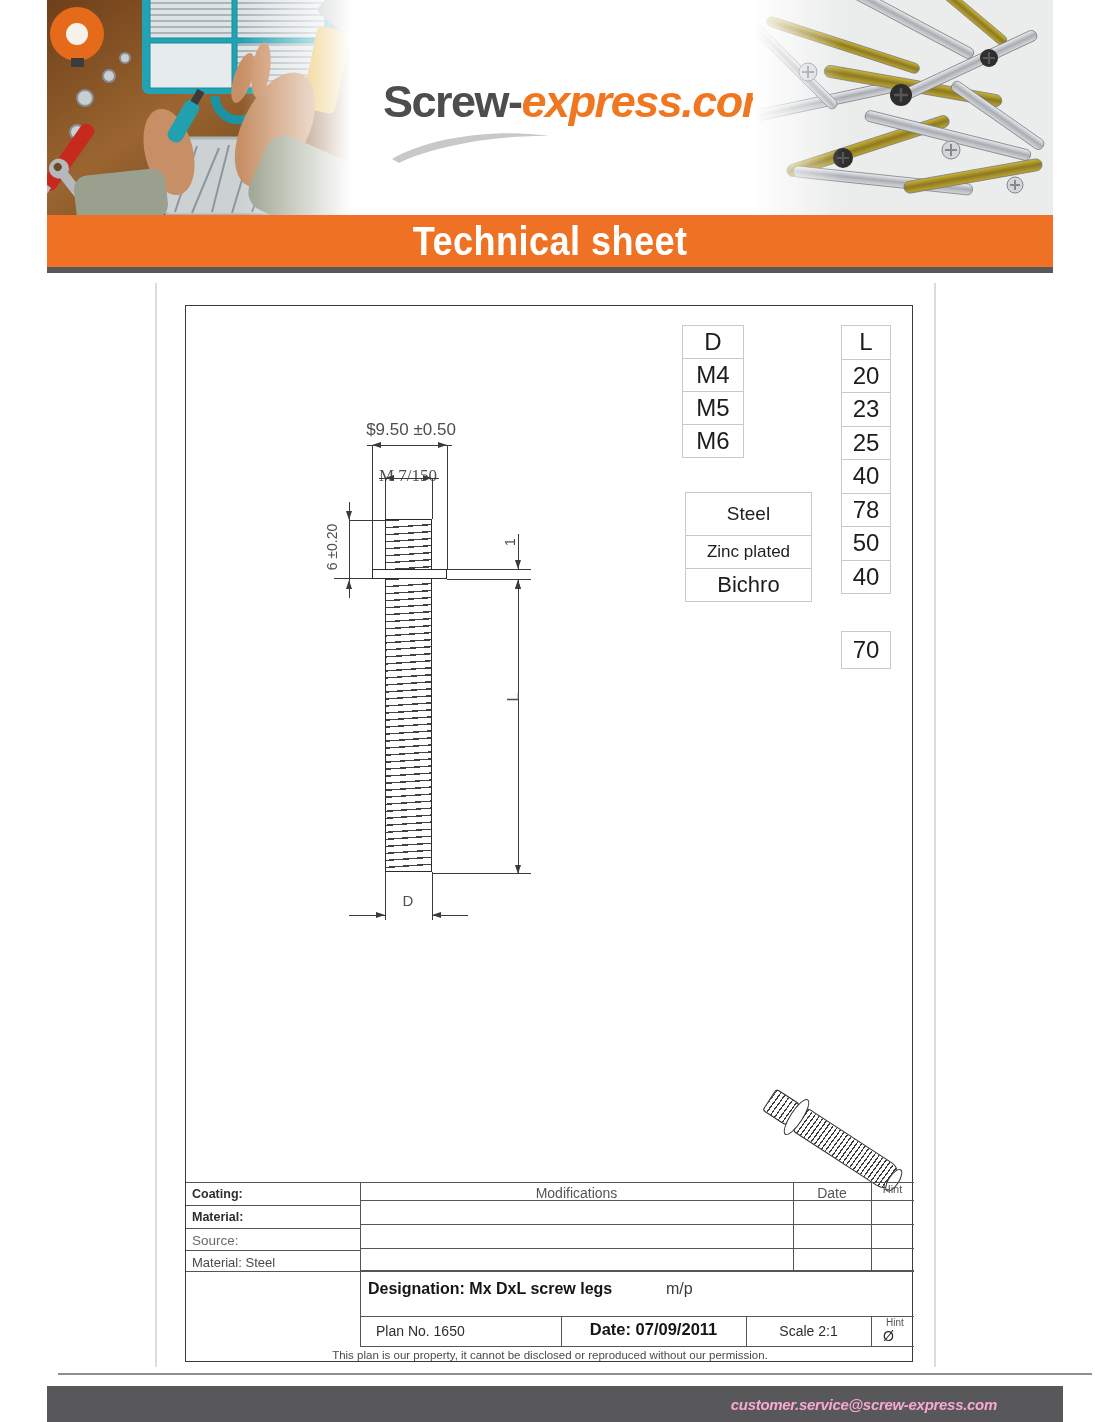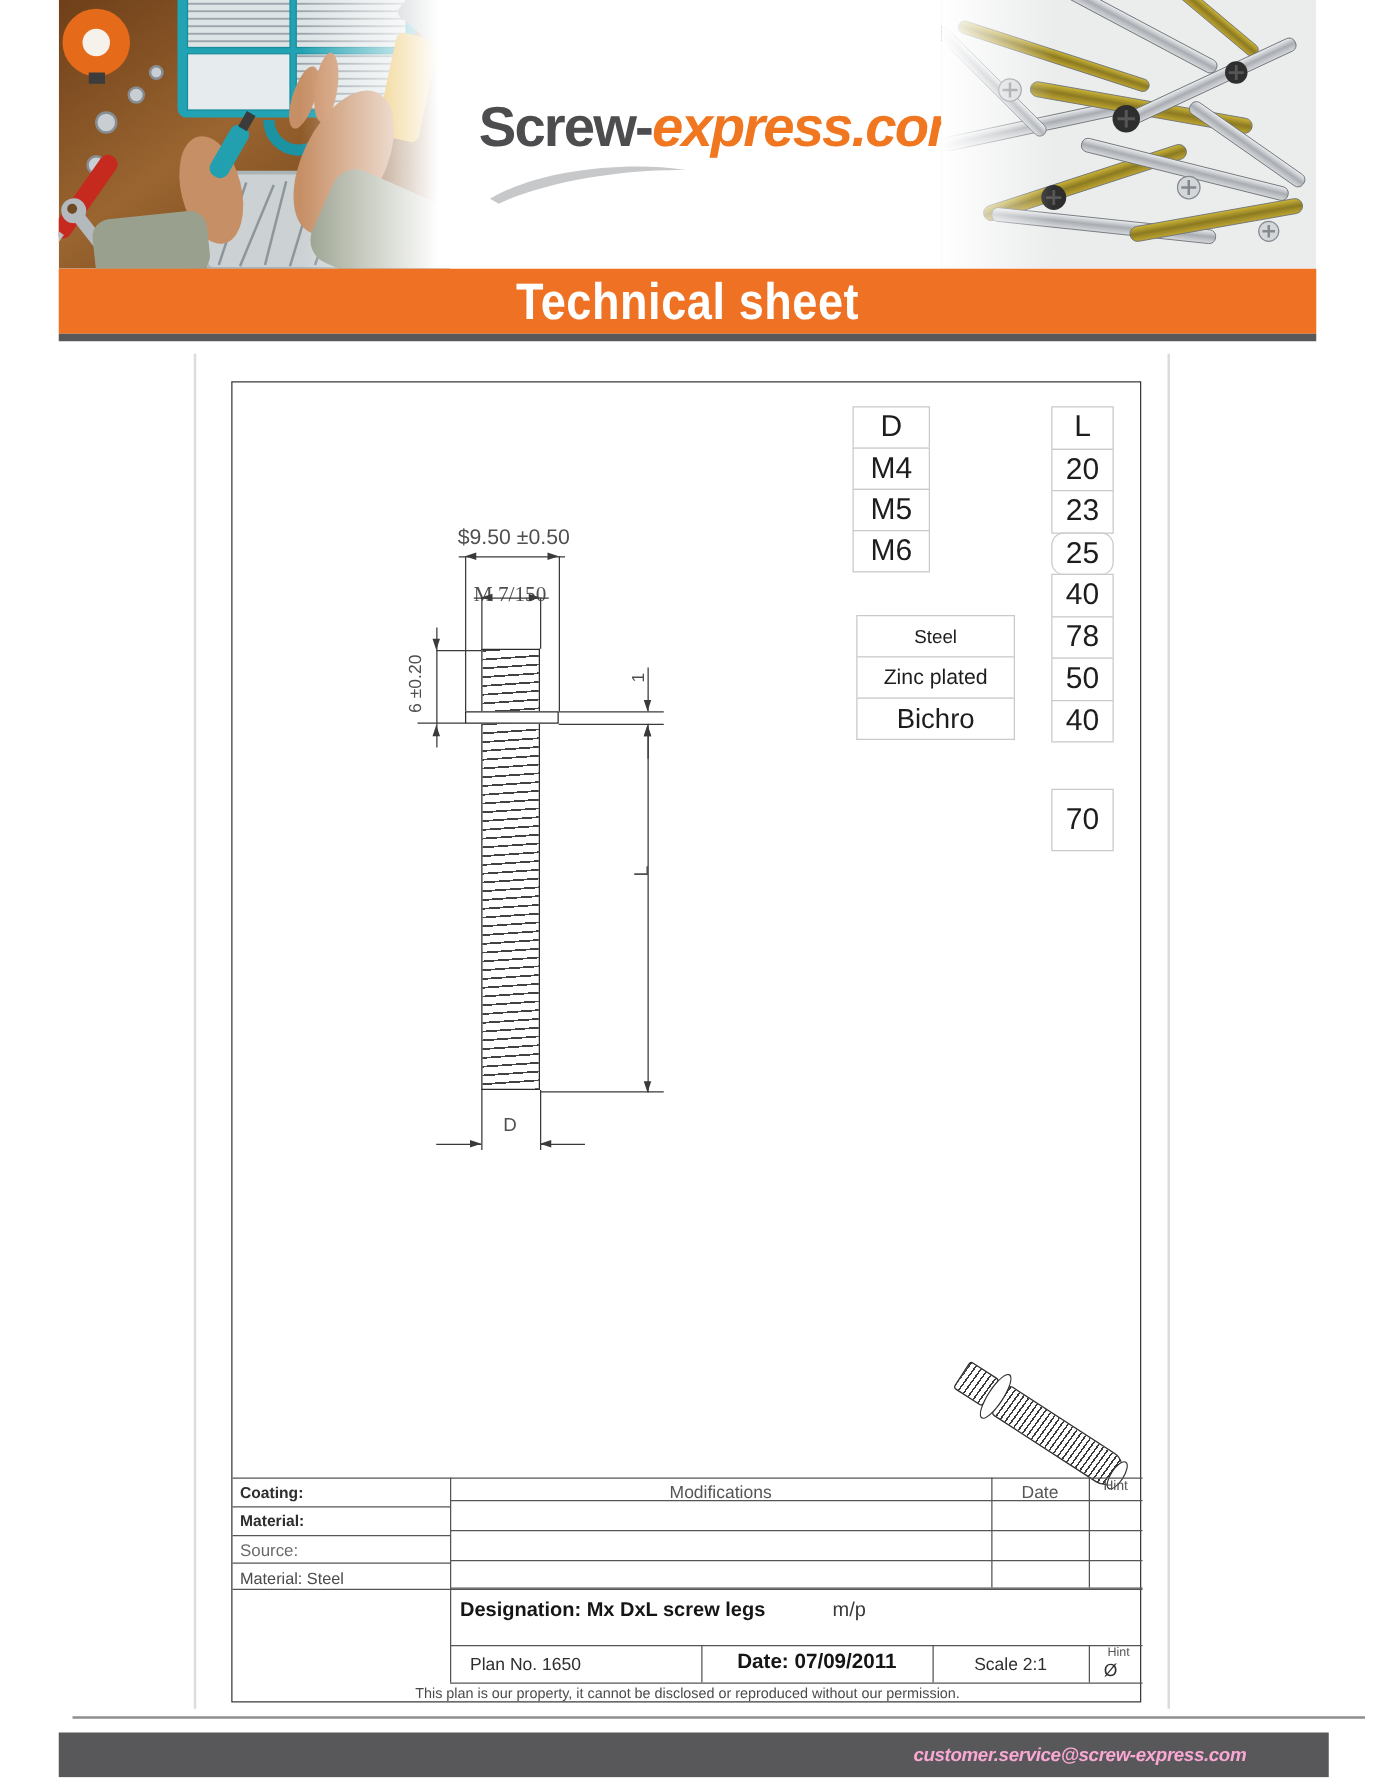--- a/index.html
+++ b/index.html
@@ -205,30 +205,30 @@
       <div class="tcell" style="height:34px;font-size:24px;">D</div>
       <div class="tcell" style="height:34px;font-size:24px;">M4</div>
       <div class="tcell" style="height:34px;font-size:24px;">M5</div>
       <div class="tcell" style="height:34px;font-size:24px;">M6</div>
     </div>
 
     <div class="spec-col" style="left:655px;top:19px;width:50px;">
       <div class="tcell" style="height:34.5px;font-size:24px;">L</div>
       <div class="tcell" style="height:34.5px;font-size:24px;">20</div>
       <div class="tcell" style="height:34.5px;font-size:24px;">23</div>
-      <div class="tcell" style="height:34.5px;font-size:24px;border-radius:10px;">25</div>
+      <div class="tcell" style="height:34.5px;font-size:24px;">25</div>
       <div class="tcell" style="height:34.5px;font-size:24px;">40</div>
       <div class="tcell" style="height:34.5px;font-size:24px;">78</div>
       <div class="tcell" style="height:34.5px;font-size:24px;">50</div>
       <div class="tcell" style="height:34.5px;font-size:24px;">40</div>
-      <div class="tcell" style="height:50px;font-size:24px;margin-top:37px;">70</div>
+      <div class="tcell" style="height:38px;font-size:24px;margin-top:37px;">70</div>
     </div>
 
     <div class="spec-col" style="left:499px;top:186px;width:127px;">
-      <div class="tcell" style="height:34px;font-size:15px;">Steel</div>
+      <div class="tcell" style="height:44px;font-size:19px;">Steel</div>
       <div class="tcell" style="height:34px;font-size:17px;">Zinc plated</div>
       <div class="tcell" style="height:34px;font-size:22px;">Bichro</div>
     </div>
 
     <div class="dimtext" style="left:125px;top:114px;width:200px;">$9.50 ±0.50</div>
     <div class="hl" style="left:181px;top:139px;width:85px;"></div>
     <div class="arr arr-left" style="left:186px;top:135.5px;"></div>
     <div class="arr arr-right" style="left:252px;top:135.5px;"></div>
     <div class="vl" style="left:186px;top:139px;height:124px;"></div>
     <div class="vl" style="left:261px;top:139px;height:124px;"></div>

